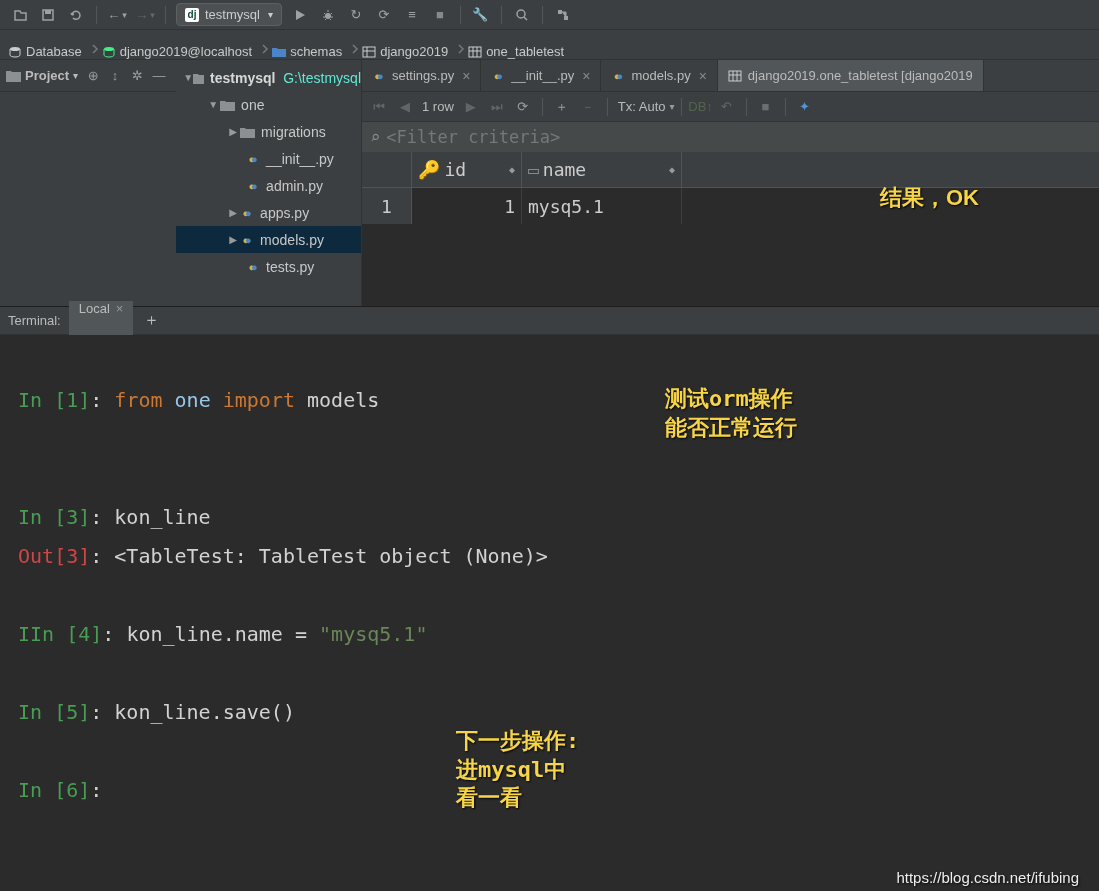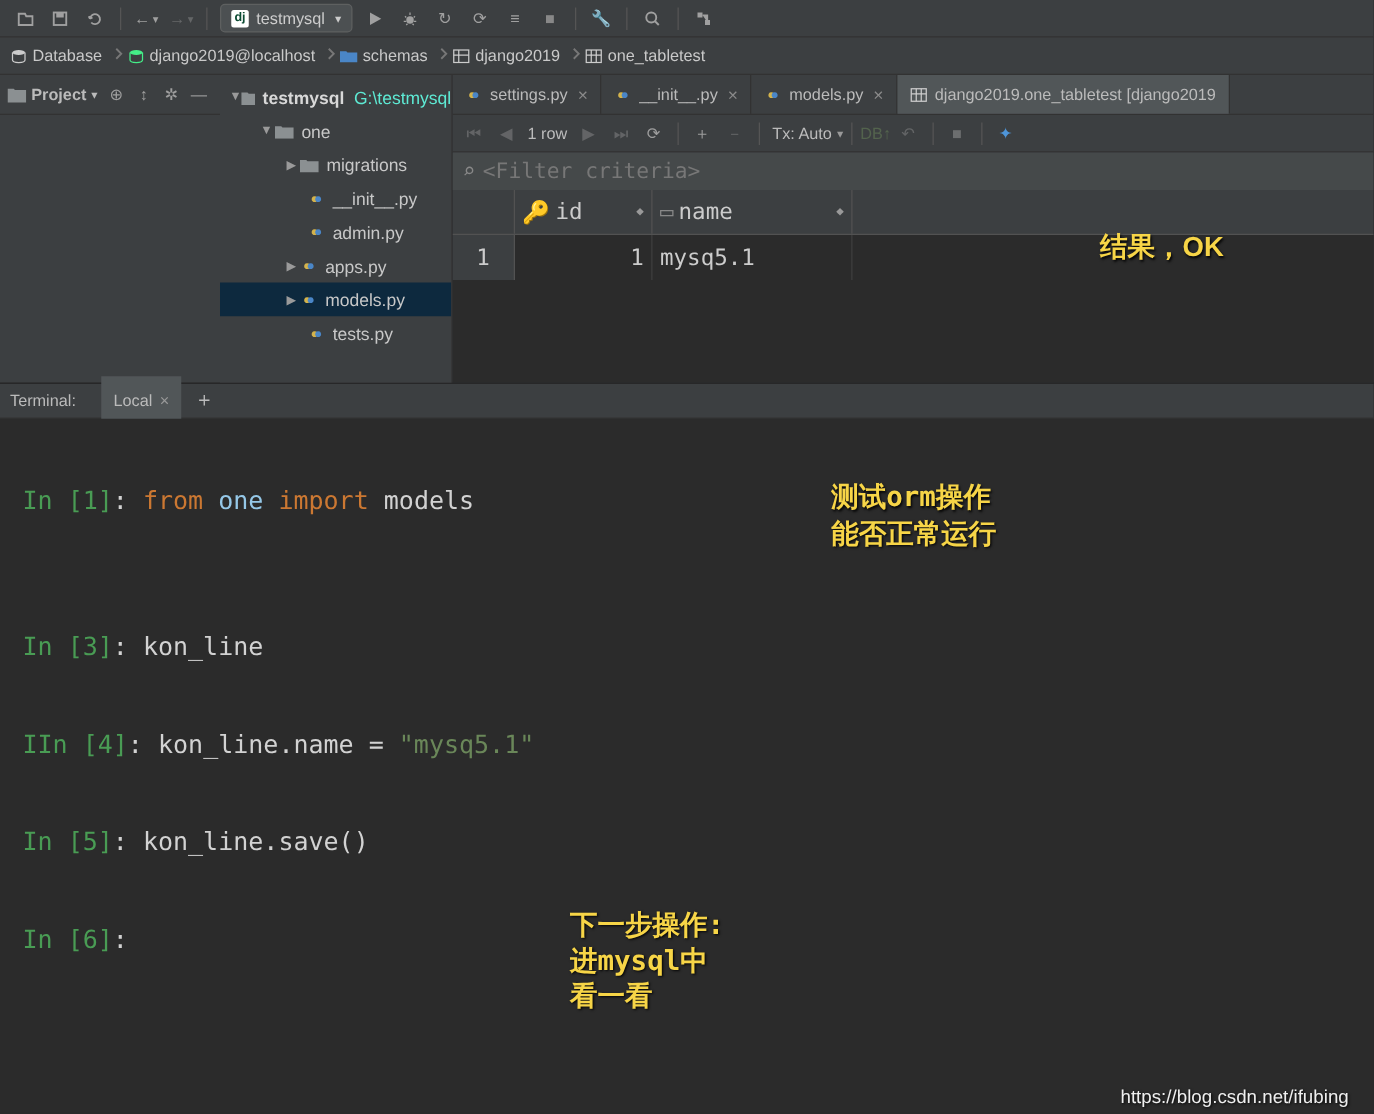--- a/index.html
+++ b/index.html
@@ -29,21 +29,21 @@
   .tb .btn,.tb .ico{width:24px;height:24px;display:flex;align-items:center;
     justify-content:center;color:#a0a0a0;margin:0 2px;border-radius:3px;}
   .tb .sep{width:1px;height:18px;background:#555;margin:0 6px}
   .run-drop{display:flex;align-items:center;background:#4c5052;border:1px solid #5e6060;
     border-radius:4px;height:23px;padding:0 8px;margin:0 4px;color:#ccc}
   .run-drop .tri{margin-left:8px;font-size:10px}
   .dj{width:14px;height:14px;background:#fff;color:#0c4b33;font-weight:bold;
       font-size:10px;display:inline-flex;align-items:center;justify-content:center;
       border-radius:2px;margin-right:6px}
   
-  .crumbs{display:flex;align-items:center;height:30px;background:var(--panel);
+  .crumbs{display:flex;align-items:flex-end;height:30px;background:var(--panel);
           padding:0 8px;border-bottom:1px solid #323232}
   .crumb{display:flex;align-items:center;color:#c9c9c9;padding-right:6px;margin-right:2px}
   .crumb svg{margin-right:4px}
   .chev{color:#6e7375;margin:0 2px}
   
   .main{display:flex;height:247px;border-bottom:1px solid #1e1e1e}
   .proj{width:362px;background:var(--panel);display:flex;flex-direction:row;
         border-right:1px solid #323232}
   .proj-head{display:flex;align-items:center;height:32px;padding:0 6px;
         border-bottom:1px solid #323232}
@@ -89,22 +89,22 @@
   .cell.num{justify-content:flex-end}
   .cell.row0{width:50px;background:#3c3f41;justify-content:center;border-right:1px solid #525252}
   .cell.c1{width:110px;justify-content:flex-end}
   .cell.c2{width:160px}
   .annot{position:absolute;color:var(--accent-yellow);font-size:22px;font-weight:700;
          text-shadow:1px 1px 2px rgba(0,0,0,.9);line-height:1.3}
   
   .term-head{display:flex;height:28px;background:var(--panel);align-items:center;
              border-bottom:1px solid #323232;padding:0 8px}
   .term-head .lbl{color:#bbb;margin-right:8px}
-  .term-tab{display:flex;align-items:center;background:#515658;height:40px;padding:0 10px;
-            margin-left:12px}
+  .term-tab{display:flex;background:#515658;height:40px;padding:0 10px;
+            margin-left:0}
   .term-tab .close{margin-left:6px;color:#999}
   .plus{padding:0 10px;color:#bbb;font-size:16px}
   .terminal{background:#2b2b2b;height:555px;font-family:Consolas,monospace;font-size:20px;
             position:relative;padding-top:46px}
   .tln{white-space:pre;color:#d2d2d2;line-height:39px;padding-left:18px}
   .prompt-in{color:#499c54}
   .prompt-out{color:#cc4745}
   .kw-from{color:#cc7832}
   .kw-import{color:#cc7832}
   .kw-str{color:#6a8759}
@@ -407,20 +407,21 @@
       <span class="close">×</span>
   </div>
   <div class="plus">＋</div>
 </div>
 
 <div class="terminal">
 <div class="tln"><span class="prompt-in"><span>In </span><span>[1]</span></span>: <span class="kw-from">from </span><span class="name-cyan">one </span><span class="kw-import">import </span><span>models</span></div>
 <div class="tln">&nbsp;</div>
 <div class="tln">&nbsp;</div>
 <div class="tln"><span class="prompt-in"><span>In </span><span>[3]</span></span><span>: kon_line</span></div>
+<div class="tln"><span class="prompt-out"><span>Out</span><span>[3]</span></span><span>: &lt;TableTest: TableTest object (None)&gt;</span></div>
 <div class="tln">&nbsp;</div>
 <div class="tln"><span class="prompt-in"><span>IIn </span><span>[4]</span></span><span>: kon_line.name = </span><span class="kw-str">"mysq5.1"</span></div>
 <div class="tln">&nbsp;</div>
 <div class="tln"><span class="prompt-in"><span>In </span><span>[5]</span></span><span>: kon_line.save()</span></div>
 <div class="tln">&nbsp;</div>
 <div class="tln"><span class="prompt-in"><span>In </span><span>[6]</span></span>:</div>
 
 <div class="annot" style="left:665px;top:50px">
   <div>测试orm操作</div>
       <div>能否正常运行</div>

